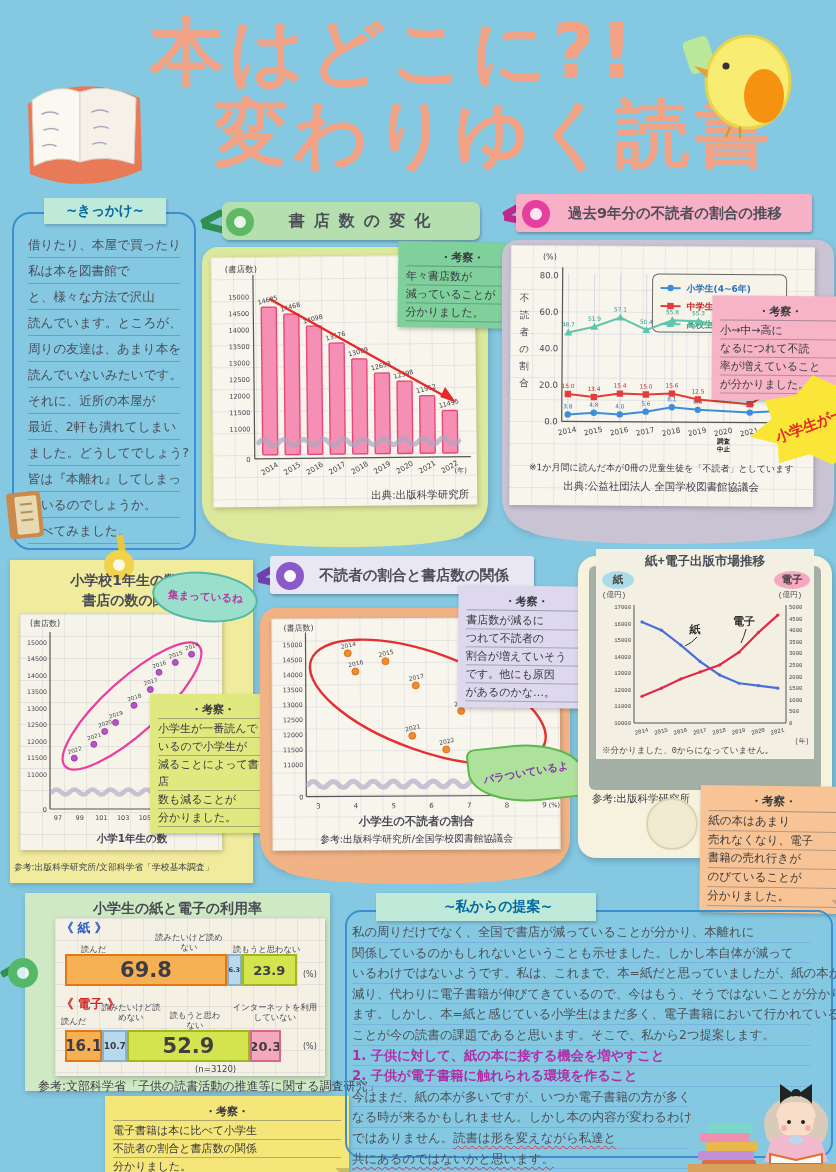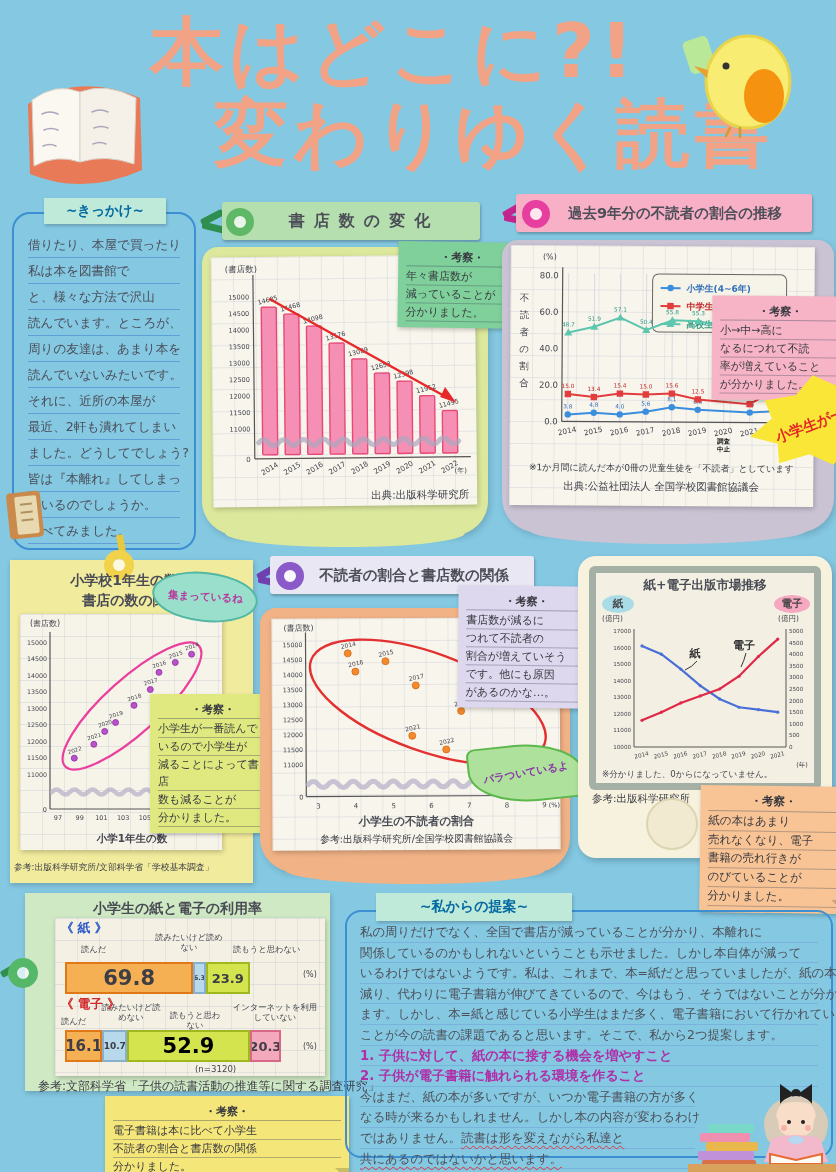--- a/index.html
+++ b/index.html
@@ -73,21 +73,21 @@
   <div class="abs" style="left:6px;top:488px;width:40px;height:54px;">
     <svg width="40" height="54" viewBox="0 0 40 54">
       <rect x="2" y="4" width="34" height="46" rx="4" fill="#c98a4b" transform="rotate(-6 19 27)"></rect>
       <rect x="10" y="8" width="22" height="38" rx="2" fill="#e8d9b0" transform="rotate(-6 21 27)"></rect>
       <path d="M15,16 h12 M15,24 h12 M15,32 h12" stroke="#b09260" stroke-width="2" transform="rotate(-6 21 27)"></path>
     </svg>
   </div>
 
   <div class="abs ribbon" style="left:200px;top:214px;width:24px;background:#2f8f4e;transform:rotate(-28deg);"></div>
   <div class="abs ribbon" style="left:202px;top:224px;width:22px;background:#2f8f4e;transform:rotate(14deg);"></div>
-  <div class="abs tag" style="left:222px;top:202px;width:258px;height:38px;background:#b5dfae;font-size:16px;letter-spacing:9px;">
+  <div class="abs tag" style="left:222px;top:202px;width:258px;height:38px;background:#b5dfae;font-size:16px;letter-spacing:9px;border-radius:7px;">
       <span style="margin-left:26px;">書店数の変化</span>
     </div>
   <div class="abs ring" style="left:226px;top:208px;border:8px solid #5fb866;"></div>
   <div class="abs bookbg" style="left:202px;top:247px;width:286px;height:288px;background:#dce89c;"></div>
   <div class="abs paper" style="left:212px;top:256px;width:264px;height:250px;transform:rotate(-0.6deg);">
     <div class="abs" style="left:0;top:2px;">
         <svg width="264" height="224" viewBox="0 0 264 224">
           <text x="14" y="13" font-size="8.5" fill="#44454e" text-anchor="start">(書店数)</text>
           <line x1="42" y1="16" x2="42" y2="200" stroke="#555" stroke-width="1.2"></line>
           <line x1="42" y1="200" x2="258" y2="200" stroke="#555" stroke-width="1.2"></line>
@@ -393,21 +393,21 @@
       <div class="st-line">割合が増えていそう</div>
       <div class="st-line">です。他にも原因</div>
       <div class="st-line">があるのかな…。</div>
     </div>
   <div class="abs bubble" style="left:468px;top:744px;width:112px;height:54px;background:#aee29c;border:2px solid #5cb84c;border-radius:8px 60% 8px 60%;transform:rotate(-6deg);">
     <span style="font-size:10.5px;color:#8a35a8;transform:rotate(-4deg);">バラついているよ</span>
   </div>
 
   <div class="abs" style="left:578px;top:556px;width:254px;height:302px;background:#f7f2de;border-radius:18px;box-shadow:2px 3px 6px rgba(0,0,0,.2);"></div>
   <div class="abs" style="left:589px;top:566px;width:232px;height:224px;background:#a4b0a6;border-radius:6px;"></div>
-  <div class="abs" style="left:596px;top:573px;width:218px;height:210px;background:#f3f0e3;">
+  <div class="abs" style="left:596px;top:549px;width:218px;height:210px;background:#f3f0e3;font-family:Liberation Mono, monospace;">
     <div class="abs" style="left:0;top:4px;width:218px;text-align:center;font-size:12.5px;font-weight:bold;color:#4a4c55;">紙+電子出版市場推移</div>
     <div class="abs bubble" style="left:6px;top:22px;width:32px;height:18px;background:#aadce8;border-radius:50%;font-size:10.5px;color:#444;">紙</div>
     <div class="abs" style="left:6px;top:41px;font-size:7.5px;">(億円)</div>
     <div class="abs bubble" style="left:178px;top:22px;width:36px;height:18px;background:#f5a8c0;border-radius:50%;font-size:10.5px;color:#444;">電子</div>
     <div class="abs" style="left:182px;top:41px;font-size:7.5px;">(億円)</div>
     <div class="abs" style="left:2px;top:48px;">
         <svg width="214" height="152" viewBox="0 0 214 152">
           <line x1="36" y1="8" x2="36" y2="126" stroke="#555" stroke-width="1"></line>
           <line x1="188" y1="8" x2="188" y2="126" stroke="#555" stroke-width="1"></line>
           <line x1="36" y1="126" x2="188" y2="126" stroke="#555" stroke-width="1"></line>
@@ -479,54 +479,54 @@
   <div class="abs ribbon" style="left:0px;top:966px;width:22px;background:#2f8f4e;transform:rotate(-30deg);"></div>
   <div class="abs" style="left:25px;top:893px;width:305px;height:198px;background:#cfe9c4;box-shadow:1px 2px 5px rgba(0,0,0,.2);"></div>
   <div class="abs ring" style="left:8px;top:958px;border:9px solid #55b868;"></div>
   <div class="abs" style="left:25px;top:900px;width:305px;text-align:center;font-size:14px;font-weight:bold;color:#4a4c55;">小学生の紙と電子の利用率</div>
   <div class="abs paper" style="left:55px;top:918px;width:270px;height:158px;background-color:#f4f1e4;">
     <div class="abs" style="left:0;top:0;width:270px;height:158px;">
         <div style="position: absolute; left: 6px; top: 2px; font-size: 12.5px; font-weight: bold; color: rgb(43, 88, 200);">《 紙 》</div>
         <div style="position: absolute; left: 26px; top: 26px; font-size: 8.3px;">読んだ</div>
         <div style="position: absolute; left: 96px; top: 14px; width: 76px; font-size: 8.3px; text-align: center; line-height: 1.25;">読みたいけど読めない</div>
         <div style="position: absolute; left: 178px; top: 26px; font-size: 8.3px;">読もうと思わない</div>
-        <div style="position: absolute; left: 10px; top: 44px; width: 185px; height: 32px; display: flex;">
+        <div style="position: absolute; left: 10px; top: 36px; width: 232px; height: 32px; display: flex;">
           <div style="width: 161.936px; height: 100%; box-sizing: border-box; background: rgb(246, 176, 84); border: 2px solid rgb(224, 120, 24); display: flex; align-items: center; justify-content: center; overflow: hidden; font-weight: bold; color: rgb(60, 61, 69); font-size: 21px;">69.8</div>
           <div style="width: 14.616px; height: 100%; box-sizing: border-box; background: rgb(184, 216, 236); border: 2px solid rgb(136, 176, 204); display: flex; align-items: center; justify-content: center; overflow: hidden; font-weight: bold; color: rgb(60, 61, 69); font-size: 6.5px;">6.3</div>
           <div style="width: 55.448px; height: 100%; box-sizing: border-box; background: rgb(212, 228, 78); border: 2px solid rgb(160, 184, 32); display: flex; align-items: center; justify-content: center; overflow: hidden; font-weight: bold; color: rgb(60, 61, 69); font-size: 13px;">23.9</div>
         </div>
         <div style="position: absolute; left: 248px; top: 52px; font-size: 8px;">(%)</div>
         <div style="position: absolute; left: 6px; top: 78px; font-size: 12.5px; font-weight: bold; color: rgb(208, 40, 40);">《 電子 》</div>
         <div style="position: absolute; left: 6px; top: 98px; font-size: 8.3px;">読んだ</div>
         <div style="position: absolute; left: 44px; top: 84px; width: 64px; font-size: 8.3px; text-align: center; line-height: 1.25;">読みたいけど読めない</div>
         <div style="position: absolute; left: 112px; top: 92px; width: 56px; font-size: 8.3px; text-align: center; line-height: 1.25;">読もうと思わない</div>
         <div style="position: absolute; left: 176px; top: 84px; width: 88px; font-size: 8.3px; text-align: center; line-height: 1.25;">インターネットを利用していない</div>
         <div style="position: absolute; left: 10px; top: 112px; width: 232px; height: 32px; display: flex;">
           <div style="width: 37.352px; height: 100%; box-sizing: border-box; background: rgb(246, 176, 84); border: 2px solid rgb(224, 120, 24); display: flex; align-items: center; justify-content: center; overflow: hidden; font-weight: bold; color: rgb(60, 61, 69); font-size: 15px;">16.1</div>
           <div style="width: 24.824px; height: 100%; box-sizing: border-box; background: rgb(184, 216, 236); border: 2px solid rgb(136, 176, 204); display: flex; align-items: center; justify-content: center; overflow: hidden; font-weight: bold; color: rgb(60, 61, 69); font-size: 9px;">10.7</div>
-          <div style="width: 122.728px; height: 100%; box-sizing: border-box; background: rgb(212, 228, 78); border: 2px solid rgb(160, 184, 32); display: flex; align-items: center; justify-content: center; overflow: hidden; font-weight: bold; color: #000000; font-size: 21px;">52.9</div>
+          <div style="width: 122.728px; height: 100%; box-sizing: border-box; background: rgb(212, 228, 78); border: 2px solid rgb(160, 184, 32); display: flex; align-items: center; justify-content: center; overflow: hidden; font-weight: bold; color: #404040; font-size: 21px;">52.9</div>
           <div style="width: 31px; height: 100%; box-sizing: border-box; background: rgb(244, 168, 188); border: 2px solid rgb(216, 104, 136); display: flex; align-items: center; justify-content: center; overflow: hidden; font-weight: bold; color: rgb(60, 61, 69); font-size: 13px;">20.3</div>
         </div>
         <div style="position: absolute; left: 248px; top: 124px; font-size: 8px;">(%)</div>
         <div style="position: absolute; left: 140px; top: 146px; font-size: 8.6px;">(n=3120)</div>
       </div>
   </div>
   <div class="abs chart-src" style="left:38px;top:1078px;font-size:12px;">参考:文部科学省「子供の読書活動の推進等に関する調査研究」</div>
   <div class="abs sticky fold" style="left:105px;top:1096px;width:228px;background:#f5e67a;">
       <div class="st-title">・考察・</div>
       <div class="st-line">電子書籍は本に比べて小学生</div>
       <div class="st-line">不読者の割合と書店数の関係</div>
       <div class="st-line">分かりました。</div>
     </div>
 
   <div class="abs" style="left:345px;top:910px;width:484px;height:244px;border:2.5px solid #3c8fd0;border-radius:16px;"></div>
-  <div class="abs tape" style="left:376px;top:893px;width:196px;height:28px;font-size:14px;">
+  <div class="abs tape" style="left:376px;top:893px;width:196px;height:28px;font-size:14px;padding-left:24px;">
       <span>~私からの提案~</span>
     </div>
-  <div class="abs" style="left:360px;top:922px;width:458px;" id="proposal-body">
+  <div class="abs" style="left:352px;top:922px;width:458px;" id="proposal-body">
       <div class="prop-line"><span>私の周りだけでなく、全国で書店が減っていることが分かり、本離れに</span></div>
       <div class="prop-line"><span>関係しているのかもしれないということも示せました。しかし本自体が減って</span></div>
       <div class="prop-line"><span>いるわけではないようです。私は、これまで、本=紙だと思っていましたが、紙の本が</span></div>
       <div class="prop-line"><span>減り、代わりに電子書籍が伸びてきているので、今はもう、そうではないことが分かり</span></div>
       <div class="prop-line"><span>ます。しかし、本=紙と感じている小学生はまだ多く、電子書籍において行かれている</span></div>
       <div class="prop-line"><span>ことが今の読書の課題であると思います。そこで、私から2つ提案します。</span></div>
       <div class="prop-line"><span class="prop-accent">1. 子供に対して、紙の本に接する機会を増やすこと</span></div>
       <div class="prop-line"><span class="prop-accent">2. 子供が電子書籍に触れられる環境を作ること</span></div>
       <div class="prop-line" style="width: 335px;"><span>今はまだ、紙の本が多いですが、いつか電子書籍の方が多く</span></div>
       <div class="prop-line" style="width: 335px;"><span>なる時が来るかもしれません。しかし本の内容が変わるわけ</span></div>

